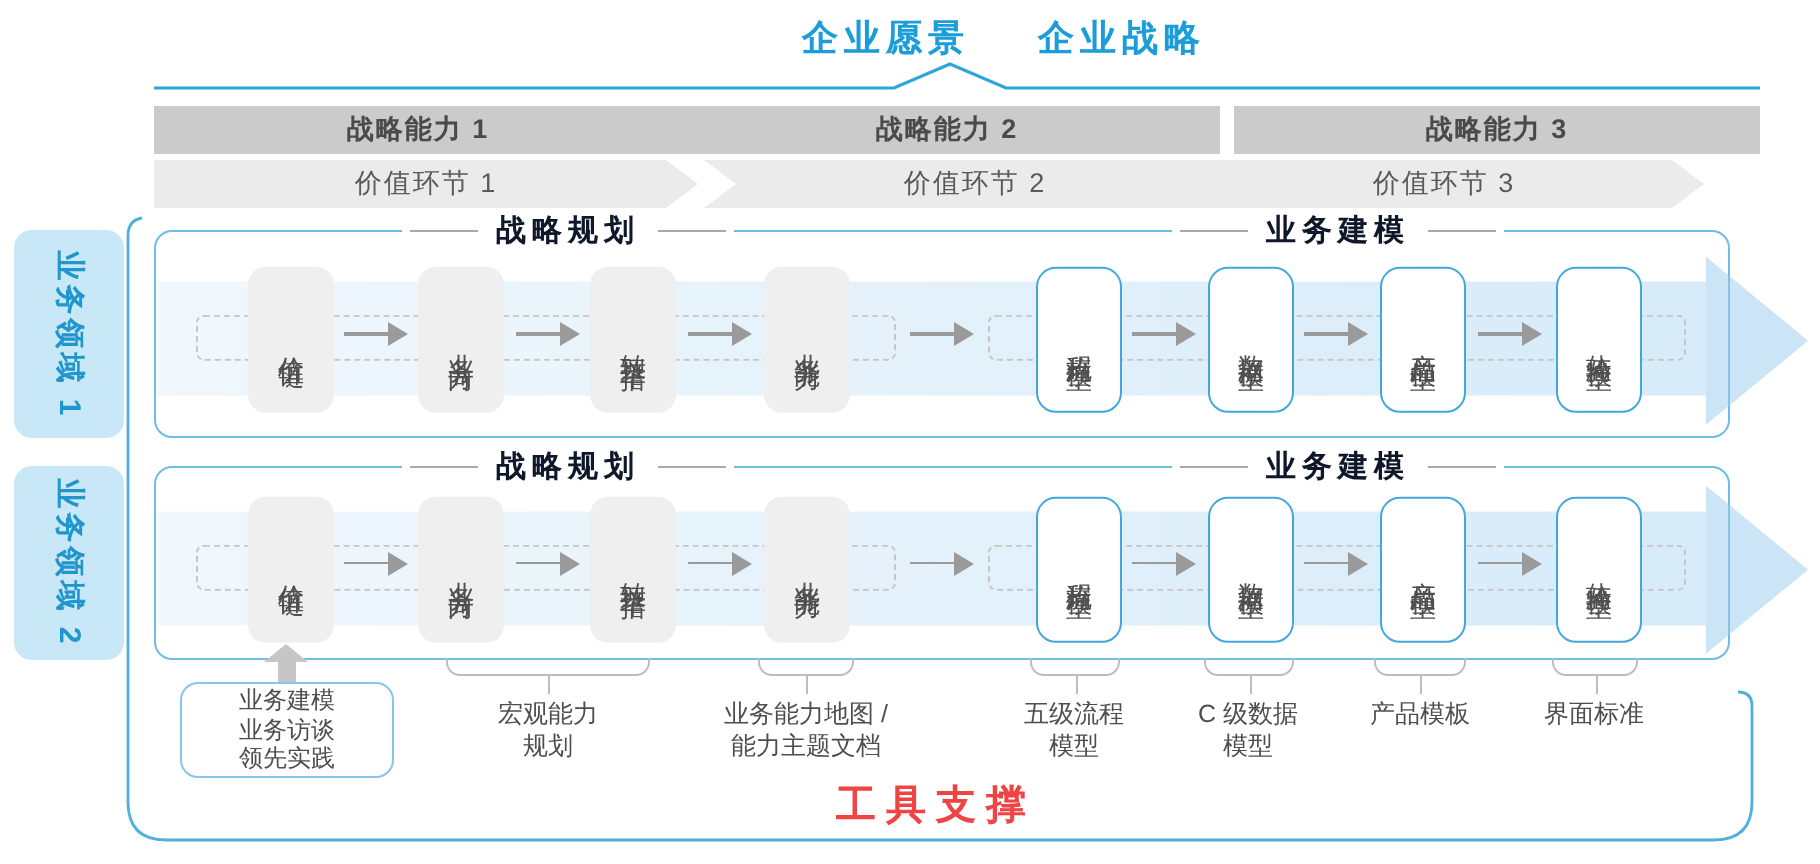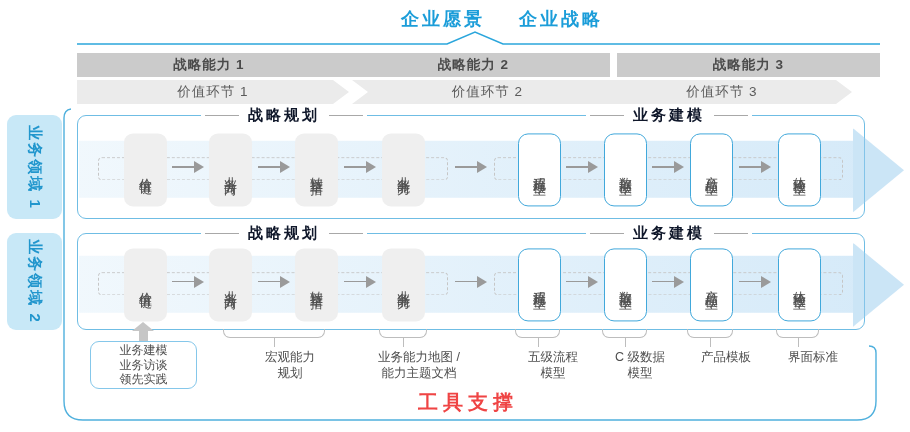--- a/index.html
+++ b/index.html
@@ -86,21 +86,21 @@
   .bracket {
     position:absolute; top:329px; height:9px;
     border-left:1.4px solid #bdbdbd; border-right:1.4px solid #bdbdbd;
     border-bottom:1.4px solid #bdbdbd; border-radius:0 0 7px 7px;
   }
   .bracket::after {
     content:""; position:absolute; left:50%; top:9px; width:1.4px; height:9px; background:#bdbdbd;
   }
   .anno-label {
     position:absolute; top:350px; transform:translateX(-50%);
-    text-align:center; font-size:12.5px; line-height:1.25; color:#4e4e4e; white-space:nowrap;margin-left:16px;
+    text-align:center; font-size:12.5px; line-height:1.25; color:#4e4e4e; white-space:nowrap;
   }
   .anno-label span { display:block; }
   .interview-box {
     position:absolute; left:90px; top:341px; width:107px; height:48px;
     border:1.2px solid #85c7ea; border-radius:9px; background:#fff;
     display:flex; flex-direction:column; align-items:center; justify-content:center;
     font-size:12px; line-height:1.22; color:#4e4e4e;
   }
   .up-arrow { position:absolute; left:132px; top:322px; width:22px; height:20px; }
   .up-arrow::before { content:""; position:absolute; left:0; top:0;

